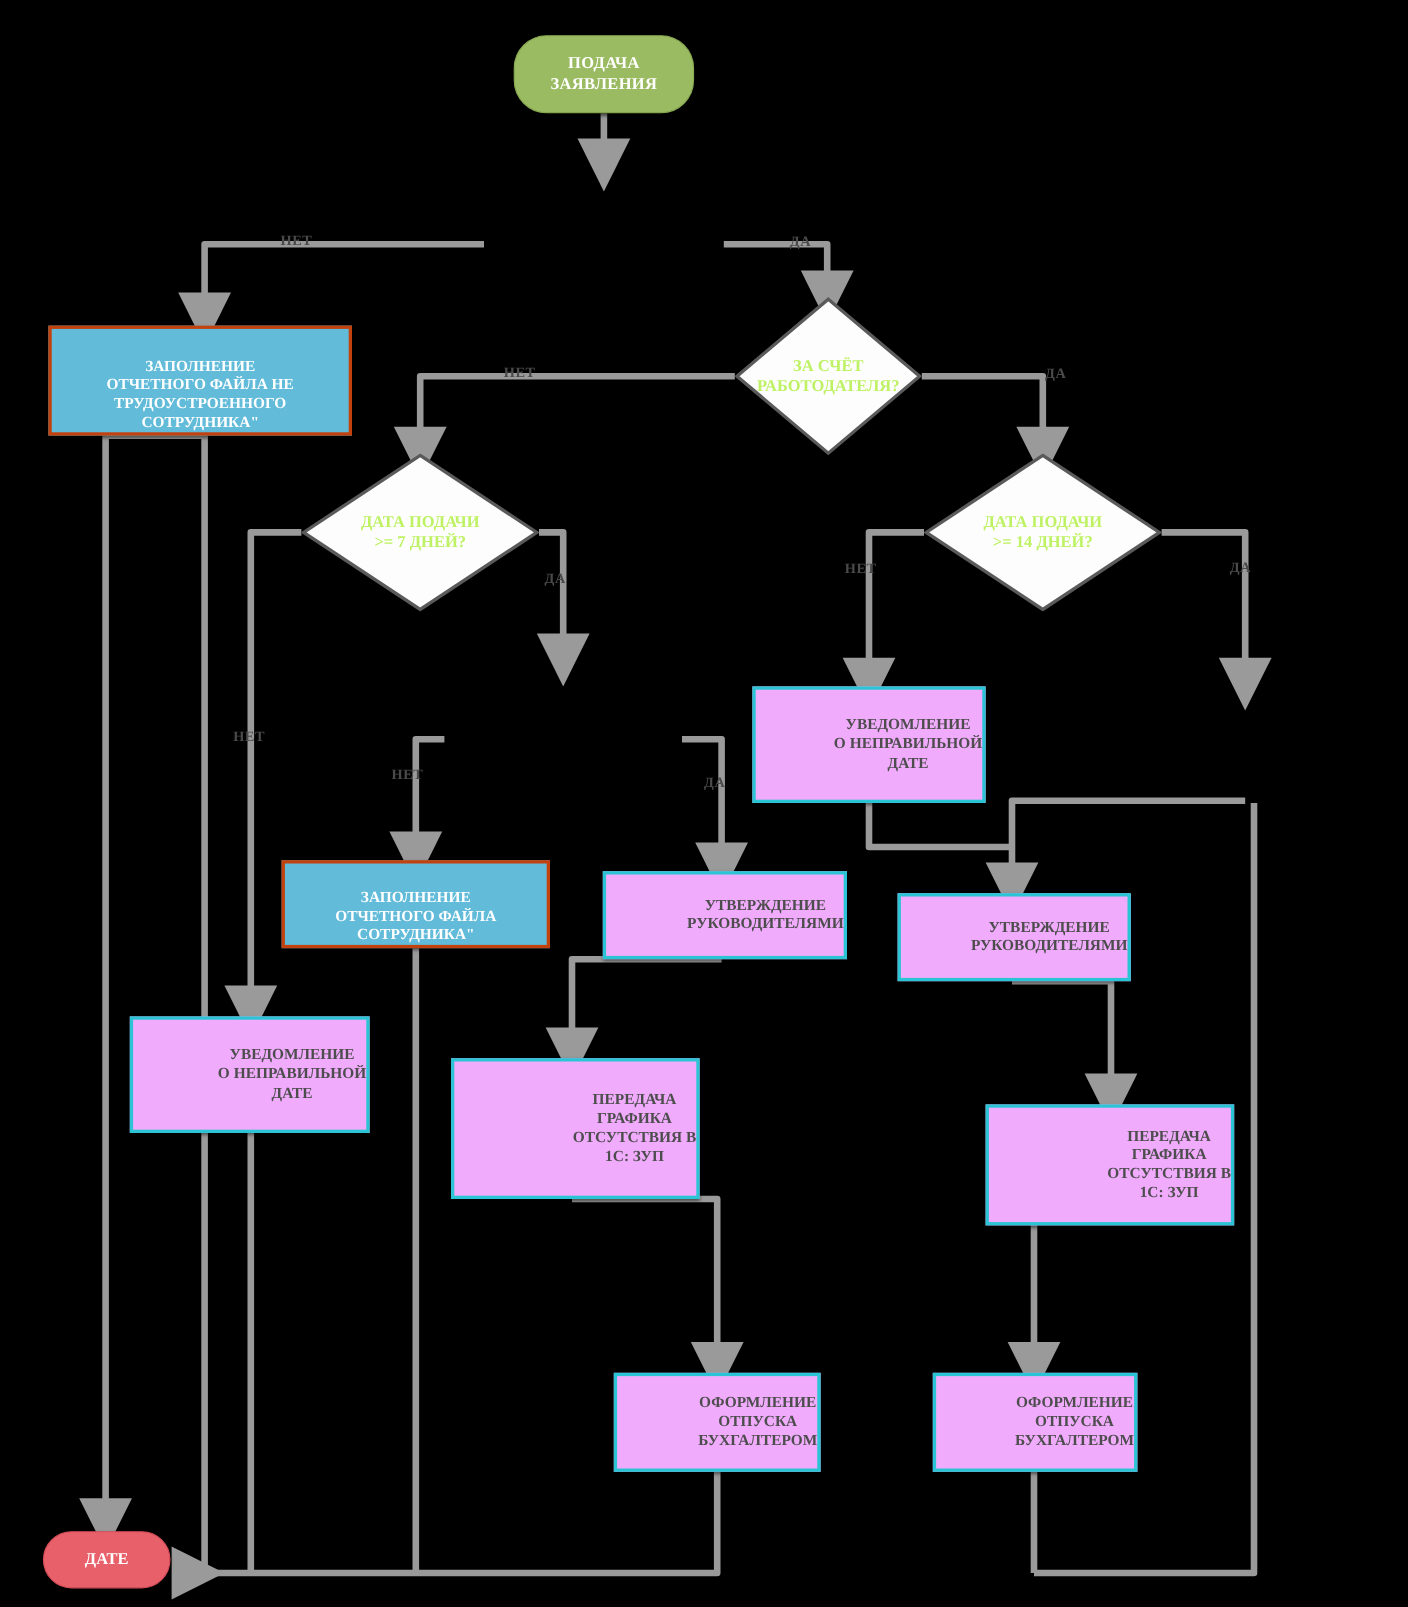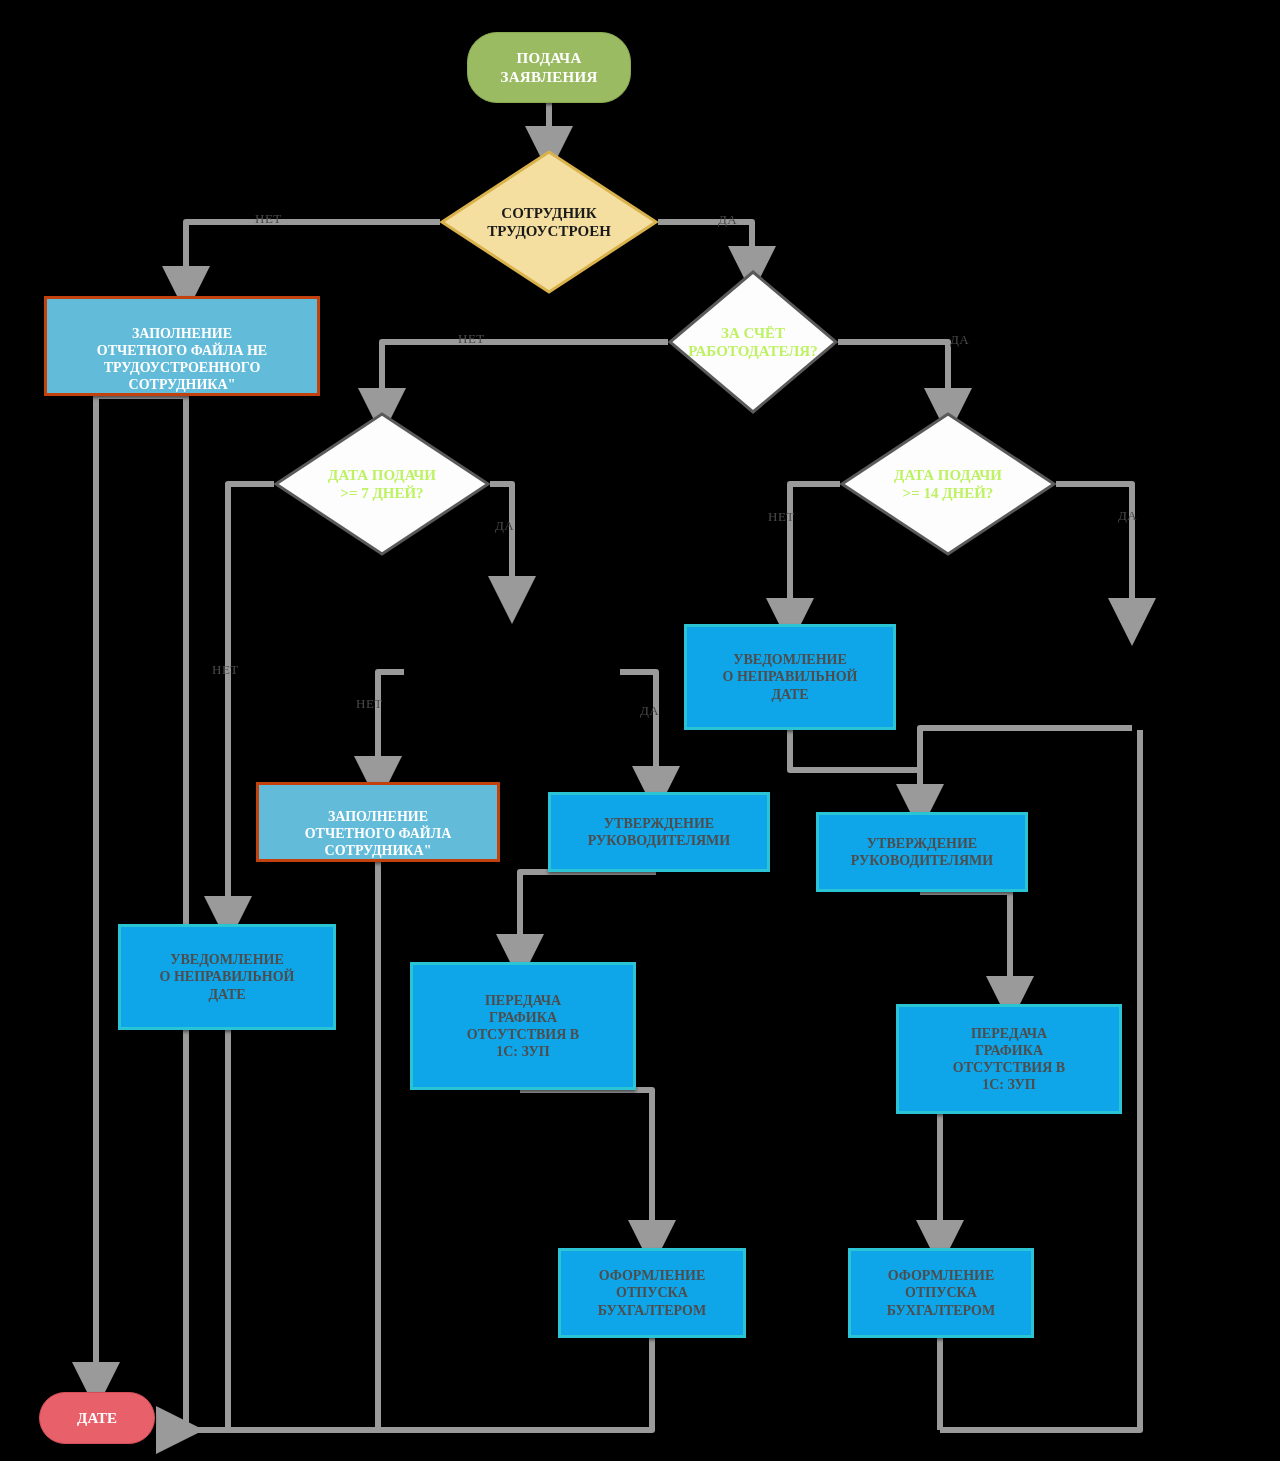--- a/index.html
+++ b/index.html
@@ -28,25 +28,25 @@
 
   .n-dec-gold .txt{color:#1a1a1a;font-weight:bold;font-size:15px;}
   .n-dec .txt{color:#bef264;font-weight:bold;font-size:15px;}
 
   
   .n-blue{background:#62bbd9;border:3px solid #c2410c;
           box-shadow:0 2px 3px rgba(0,0,0,.5);align-items:flex-end;}
   .n-blue .txt{color:#ffffff;font-weight:bold;font-size:14px;}
 
   
-  .n-white{background:#0ea5e9;border:3px solid #2bc4d4;
-           box-shadow:0 2px 3px rgba(0,0,0,.5);}
+  .n-white{background:#f0abfc;border:3px solid #2bc4d4;
+           box-shadow:0 2px 3px rgba(0,0,0,.5);justify-content:flex-end;}
   .n-white .txt{color:#4d4d4d;font-weight:bold;font-size:14px;}
 
-  .edge-label{position:absolute;color:#4a4a4a;font-weight:normal;
+  .edge-label{position:absolute;color:#4a4a4a;font-weight:bold;
               font-size:13px;font-family:"Liberation Serif",serif;
               letter-spacing:.5px;white-space:nowrap;}
 </style>
 </head>
 <body>
 
 <div id="stage">
 
   <svg id="wires" viewBox="0 0 1280 1461">
     <defs>
@@ -102,26 +102,20 @@
 
       <path d="M96,396 L96,1386" marker-end="url(#ah)"></path>
       <path d="M96,396 L186,396"></path>
     </g>
   </svg>
 
   <div class="node n-start" style="left:467px;top:32px;width:164px;height:71px;">
     <span class="txt">ПОДАЧА<br>ЗАЯВЛЕНИЯ</span>
   </div>
 
-  <div class="node n-dec-gold" style="left:440px;top:150px;width:218px;height:144px;">
-    <svg class="dshape" viewBox="0 0 218 144" preserveAspectRatio="none">
-      <polygon points="109,2 216,72 109,142 2,72" fill="#f5dfa0" stroke="#d9b24c" stroke-width="3"></polygon>
-    </svg>
-    <span class="txt">СОТРУДНИК<br>ТРУДОУСТРОЕН</span>
-  </div>
 
   <div class="node n-blue" style="left:44px;top:296px;width:276px;height:100px;">
     <span class="txt">ЗАПОЛНЕНИЕ<br>ОТЧЕТНОГО ФАЙЛА НЕ<br>ТРУДОУСТРОЕННОГО<br>СОТРУДНИКА"</span>
   </div>
 
   <div class="node n-dec" style="left:668px;top:270px;width:170px;height:144px;">
     <svg class="dshape" viewBox="0 0 170 144" preserveAspectRatio="none">
       <polygon points="85,2 168,72 85,142 2,72" fill="#fdfdfd" stroke="#5a5a5a" stroke-width="3"></polygon>
     </svg>
     <span class="txt">ЗА СЧЁТ<br>РАБОТОДАТЕЛЯ?</span>

